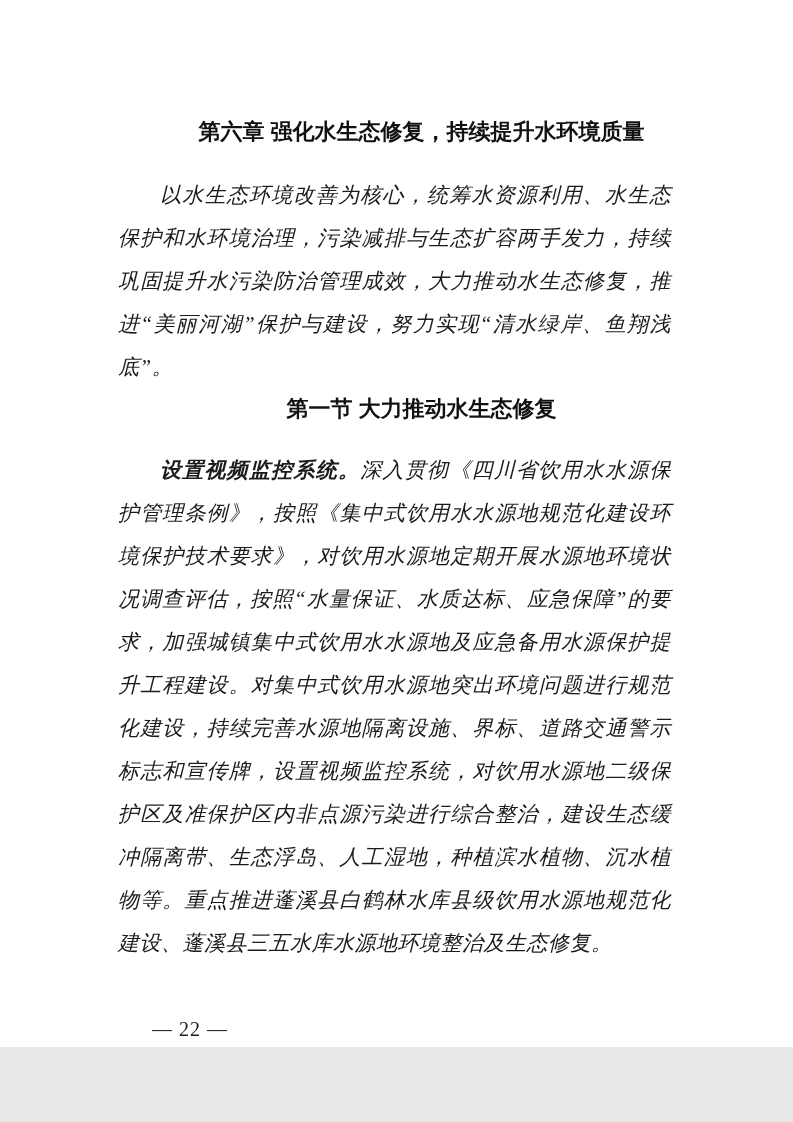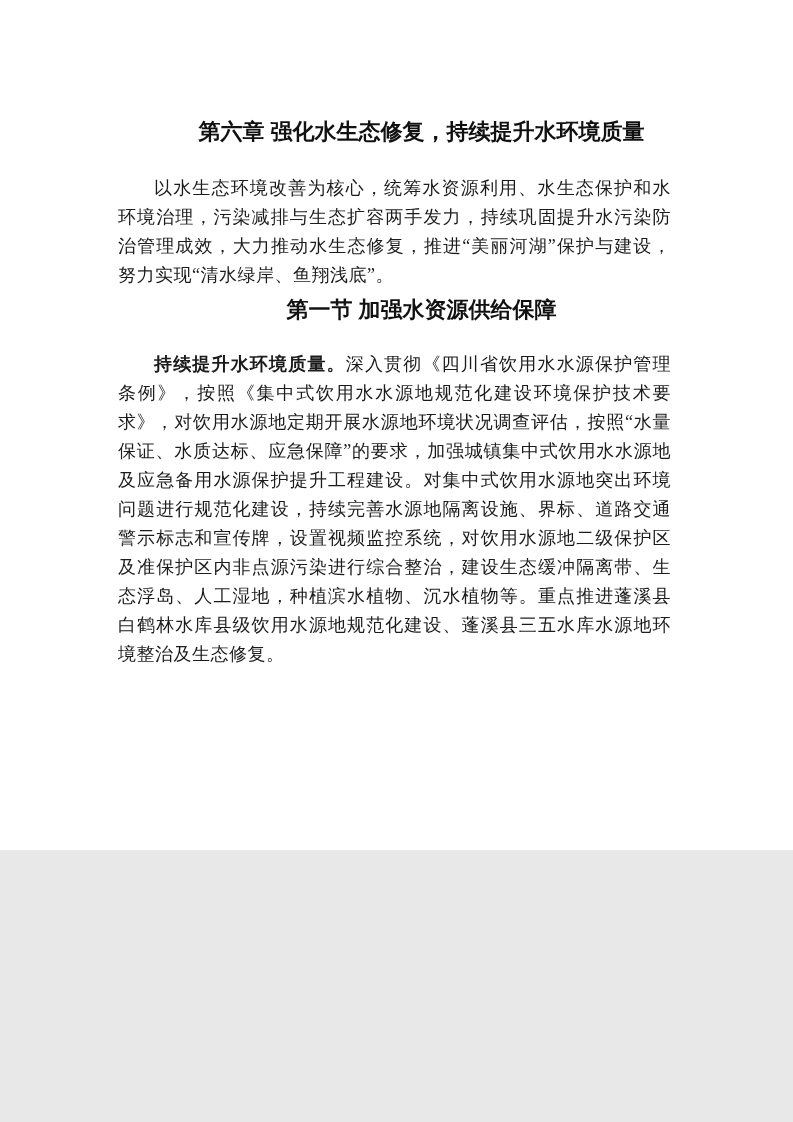--- a/index.html
+++ b/index.html
@@ -3,21 +3,21 @@
 <meta charset="utf-8">
 <style>
   html, body {
     margin: 0;
     padding: 0;
     background: #e8e8e8;
   }
   .page {
     position: relative;
     width: 793px;
-    height: 850px;
+    height: 1047px;
     margin: 0 auto;
     background: #ffffff;
     overflow: hidden;
     color: #1b1b1b;
     font-family: "Liberation Serif", "DejaVu Serif", serif;
   }
   .content {
     position: absolute;
     left: 118px;
     top: 0;
@@ -42,25 +42,26 @@
     font-weight: 700;
     line-height: 30px;
     text-align: center;
     position: relative;
     left: 27px;
     white-space: nowrap;
     color: #111;
   }
   .body-para {
     margin: 0;
-    font-size: 18px;
-    line-height: 29px;
+    font-size: 21px;
+    line-height: 43px;
     text-align: justify;
     text-indent: 2em;
     letter-spacing: 0.5px;
+    font-style: italic;
   }
   .intro-para {
     margin: 27px 0 0 0;
   }
   .para-lead {
     font-weight: 700;
   }
   .page-footer {
     position: absolute;
     left: 152px;
@@ -74,23 +75,23 @@
 </head>
 <body>
 
 <div class="page">
   <div class="content">
 
     <h1 class="chapter-title">第六章 强化水生态修复，持续提升水环境质量</h1>
 
     <p class="body-para intro-para">以水生态环境改善为核心，统筹水资源利用、水生态保护和水环境治理，污染减排与生态扩容两手发力，持续巩固提升水污染防治管理成效，大力推动水生态修复，推进“美丽河湖”保护与建设，努力实现“清水绿岸、鱼翔浅底”。</p>
 
-    <h2 class="section-title">第一节 加强水资源供给保障</h2>
+    <h2 class="section-title">第一节 大力推动水生态修复</h2>
 
-    <p class="body-para"><b class="para-lead">持续提升水环境质量。</b><span>深入贯彻《四川省饮用水水源保护管理条例》，按照《集中式饮用水水源地规范化建设环境保护技术要求》，对饮用水源地定期开展水源地环境状况调查评估，按照“水量保证、水质达标、应急保障”的要求，加强城镇集中式饮用水水源地及应急备用水源保护提升工程建设。对集中式饮用水源地突出环境问题进行规范化建设，持续完善水源地隔离设施、界标、道路交通警示标志和宣传牌，设置视频监控系统，对饮用水源地二级保护区及准保护区内非点源污染进行综合整治，建设生态缓冲隔离带、生态浮岛、人工湿地，种植滨水植物、沉水植物等。重点推进蓬溪县白鹤林水库县级饮用水源地规范化建设、蓬溪县三五水库水源地环境整治及生态修复。</span></p>
+    <p class="body-para"><b class="para-lead">设置视频监控系统。</b><span>深入贯彻《四川省饮用水水源保护管理条例》，按照《集中式饮用水水源地规范化建设环境保护技术要求》，对饮用水源地定期开展水源地环境状况调查评估，按照“水量保证、水质达标、应急保障”的要求，加强城镇集中式饮用水水源地及应急备用水源保护提升工程建设。对集中式饮用水源地突出环境问题进行规范化建设，持续完善水源地隔离设施、界标、道路交通警示标志和宣传牌，设置视频监控系统，对饮用水源地二级保护区及准保护区内非点源污染进行综合整治，建设生态缓冲隔离带、生态浮岛、人工湿地，种植滨水植物、沉水植物等。重点推进蓬溪县白鹤林水库县级饮用水源地规范化建设、蓬溪县三五水库水源地环境整治及生态修复。</span></p>
 
 
   </div>
 
   <div class="page-footer">
     <span>— 22 —</span>
   </div>
 </div>
 
 </body></html>

